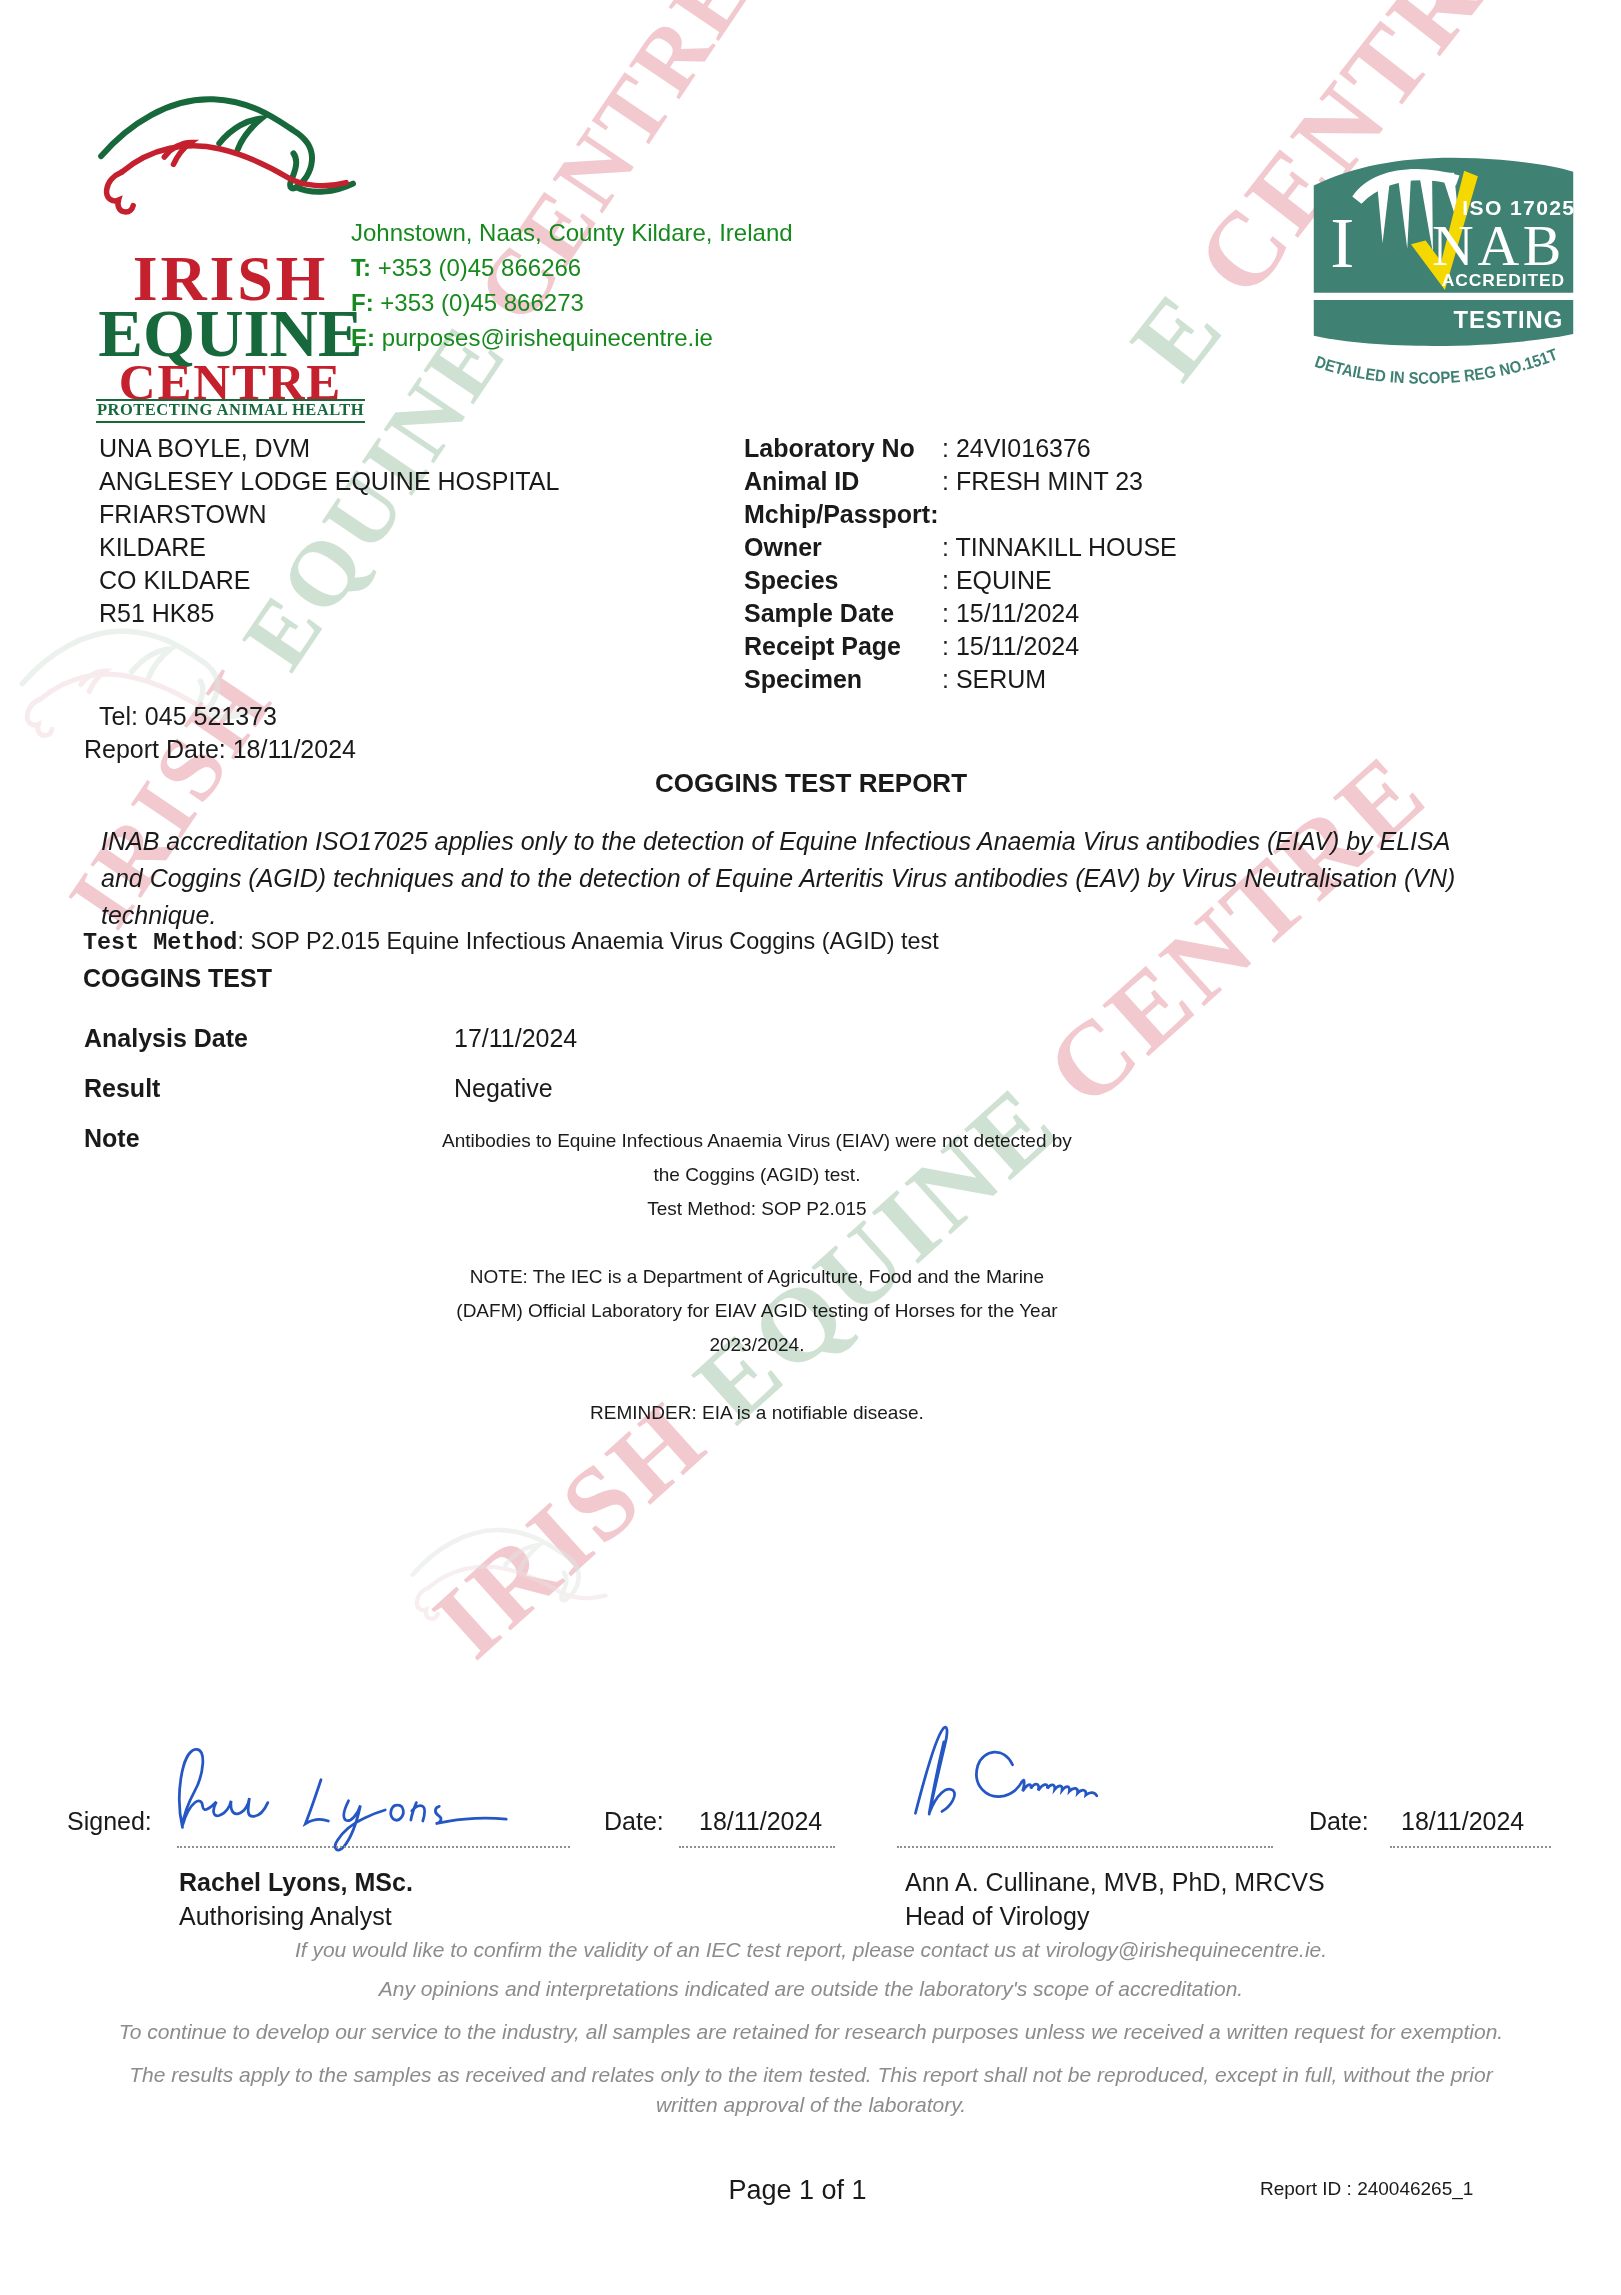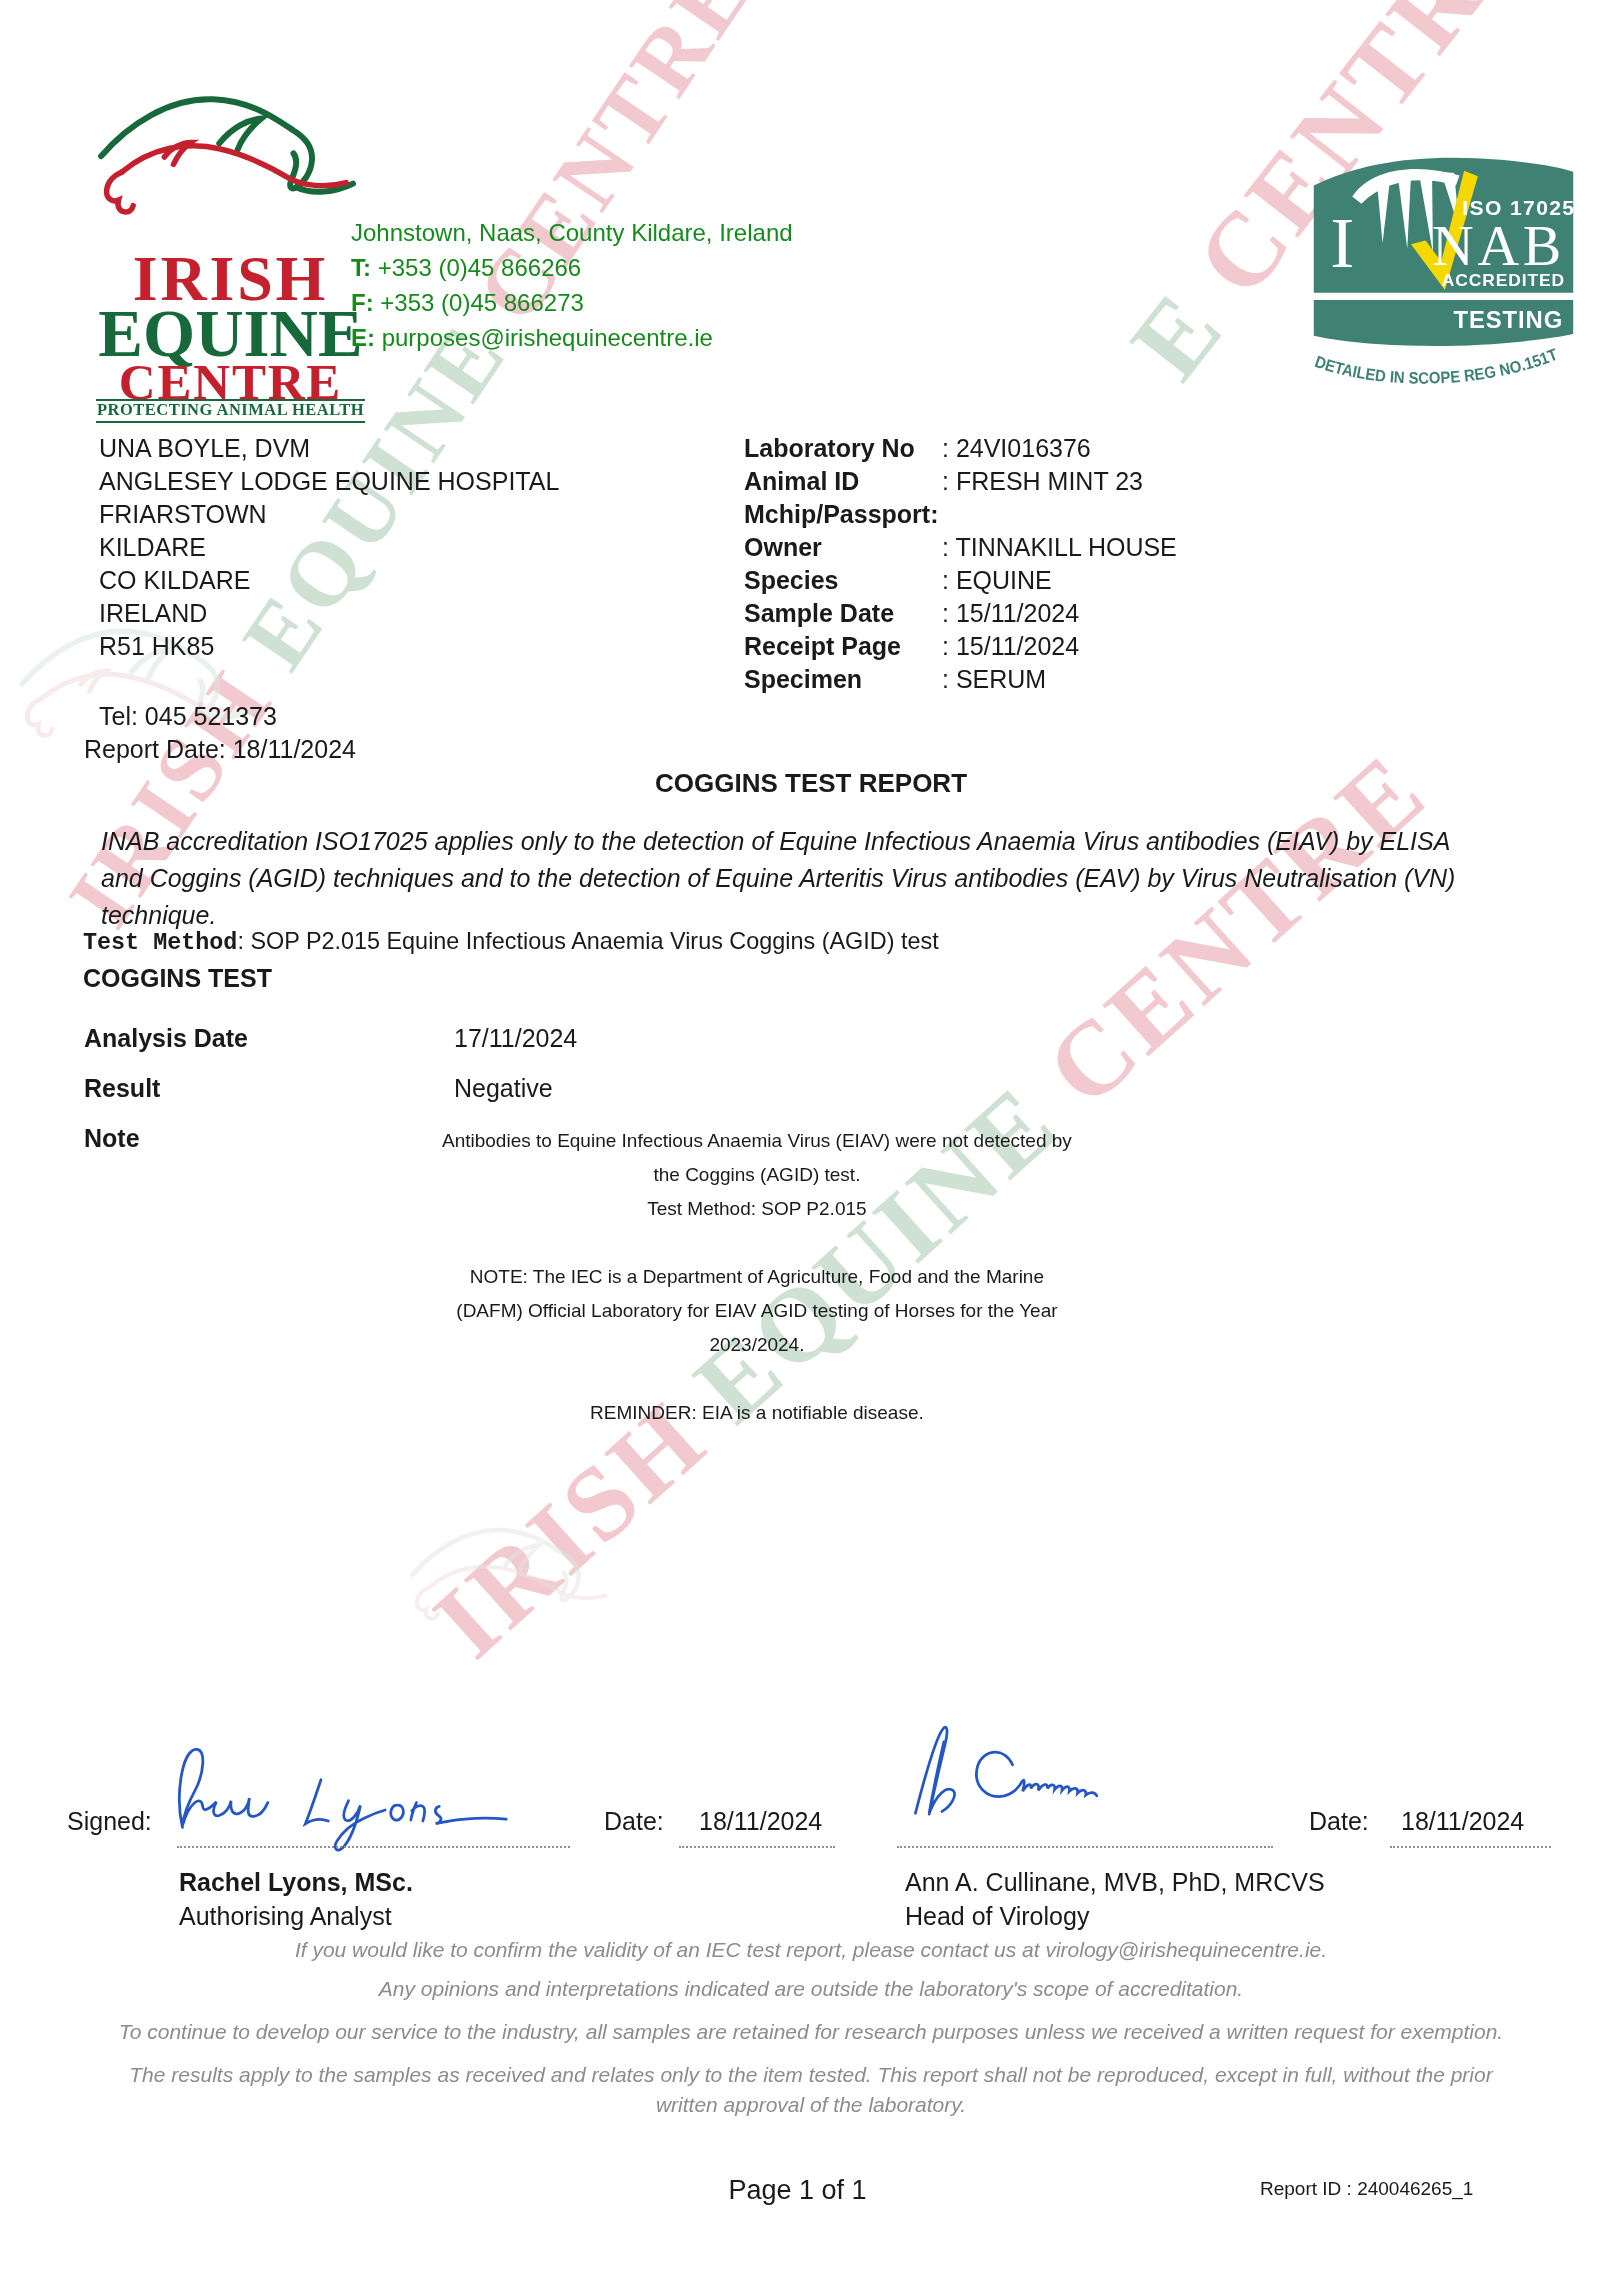--- a/index.html
+++ b/index.html
@@ -141,21 +141,20 @@
       <textPath href="#scope-curve" textLength="545" lengthAdjust="spacingAndGlyphs">DETAILED IN SCOPE REG NO.151T</textPath>
     </text>
   </svg>
 
   <div class="abs z" id="recipient">
     <div>UNA BOYLE, DVM</div>
     <div>ANGLESEY LODGE EQUINE HOSPITAL</div>
     <div>FRIARSTOWN</div>
     <div>KILDARE</div>
     <div>CO KILDARE</div>
-    <div>IRELAND</div>
     <div>R51 HK85</div>
   </div>
   <div class="abs z" id="tel-line">Tel: 045 521373</div>
   <div class="abs z" id="report-date-line">Report Date: 18/11/2024</div>
 
   <div class="abs z" id="sample">
     <div class="srow">
         <div class="lbl">Laboratory No</div>
         <div class="val">: 24VI016376</div>
       </div>

